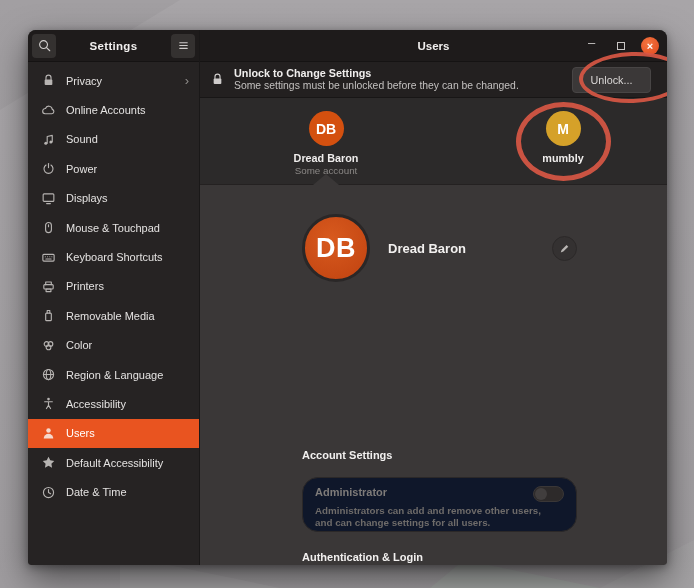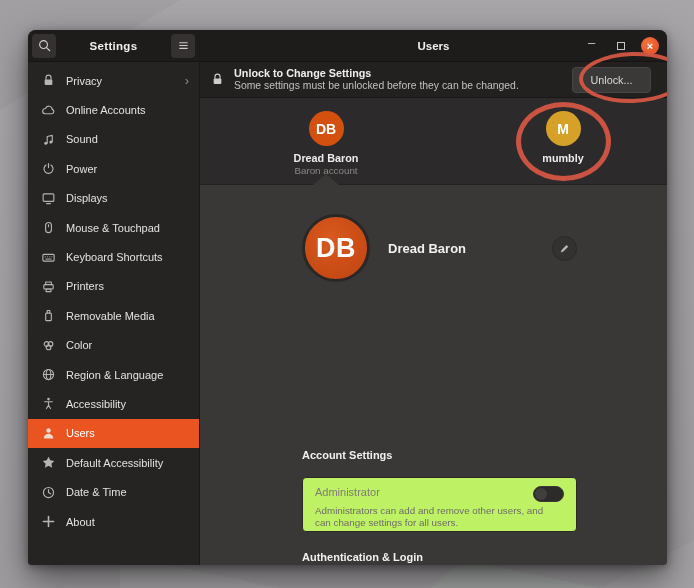--- a/index.html
+++ b/index.html
@@ -67,21 +67,21 @@
     border:3px solid #2a2727; display:flex; align-items:center; justify-content:center;
     color:#fff; font-weight:bold; font-size:27px; letter-spacing:.5px; flex:none; }
   .uh-name { margin-left:18px; font-weight:bold; font-size:13px; color:#f2f0ef; flex:1; }
   .edit-btn { width:25px; height:25px; border-radius:50%; background:#343131; border:1px solid #2c2929; color:#b9b6b4;
     display:flex; align-items:center; justify-content:center; flex:none; }
 
   .sect-head { font-weight:bold; font-size:11px; color:#f2f0ef; }
   .sh-account { top:264px; }
   .sh-auth { top:366px; }
 
-  .card { background:#bef264; border:1px solid #2b2828; border-radius:4px; }
+  .card { background:#0f172a; border:1px solid #2b2828; border-radius:16px;font-weight:bold; }
   .card-account { top:292px; height:55px; padding:8px 12px; position:absolute; }
   .adm-row { display:flex; align-items:flex-start; justify-content:space-between; }
   .dim { color:#7e7b79; }
   .dimmer { color:#6e6b69; }
   .adm-label { font-size:11px; }
   .adm-desc { font-size:9.8px; line-height:11.5px; margin-top:3px; width:235px; }
 
   .toggle { width:31px; height:16px; border-radius:8px; background:#2d2a2a; border:1px solid #3a3737; position:relative; display:inline-block; }
   .toggle .knob { position:absolute; left:1px; top:1px; width:12px; height:12px; border-radius:50%; background:#413e3e; }
 
@@ -254,28 +254,20 @@
           <span class="slabel">Default Accessibility</span>
         </div>
         <div class="side-item">
           <span class="sicon">
             <svg viewBox="0 0 16 16" width="15" height="15" fill="none" stroke="currentColor" stroke-width="1.2" stroke-linecap="round" stroke-linejoin="round">
               <circle cx="8" cy="8" r="5.4"></circle>
               <path d="M8 4.8V8l2.3 1.4"></path>
             </svg>
           </span>
           <span class="slabel">Date &amp; Time</span>
-        </div>
-        <div class="side-item">
-          <span class="sicon">
-            <svg viewBox="0 0 16 16" width="15" height="15" fill="none" stroke="currentColor" stroke-width="1.2" stroke-linecap="round" stroke-linejoin="round">
-              <path d="M8 2.6v10.8M2.6 8h10.8" stroke-width="1.7"></path>
-            </svg>
-          </span>
-          <span class="slabel">About</span>
         </div>
       </div>
   </div>
 
   <div class="content">
 
     <div class="headerbar">
       <div class="hb-title">Users</div>
       <div class="win-controls">
         <div class="wc wc-min">–</div>
@@ -300,21 +292,21 @@
       <div class="unlock-btn">Unlock...</div>
     </div>
 
     <div class="carousel" id="carousel">
       <div class="caret" style="left:113px"></div>
     <div class="caro-user" style="left: 71px;">
           <div class="caro-avatar" style="background:radial-gradient(circle at 40% 34%,#d4500f,#d4500f)">
             <span>DB</span>
           </div>
           <div class="caro-name">Dread Baron</div>
-          <div class="caro-sub">Baron account</div>
+          <div class="caro-sub">Some account</div>
         </div>
         <div class="caro-user" style="left: 308px;">
           <div class="caro-avatar" style="background:radial-gradient(circle at 40% 34%,#d5a129,#d5a129)">
             <span>M</span>
           </div>
           <div class="caro-name">mumbly</div>
         </div>
       </div>
 
     <div class="main">

